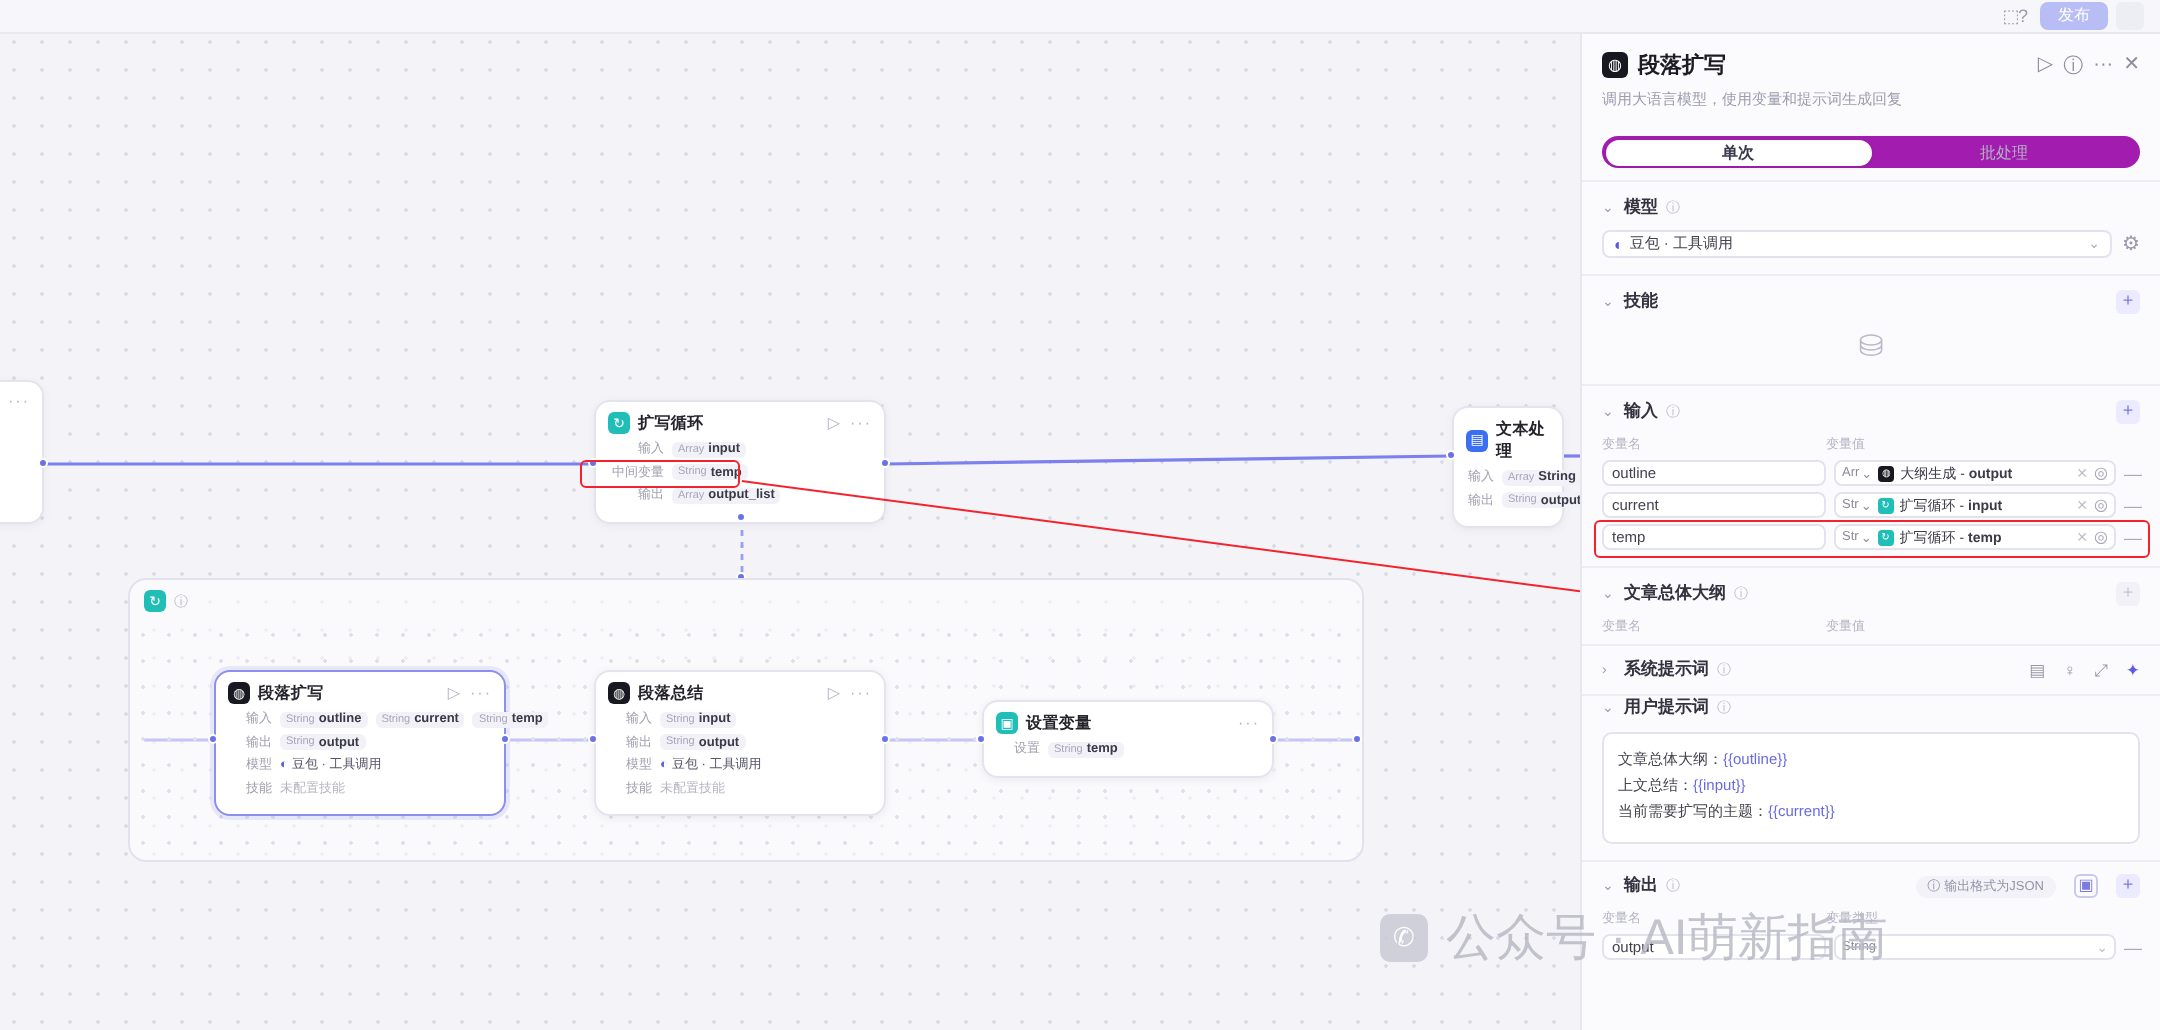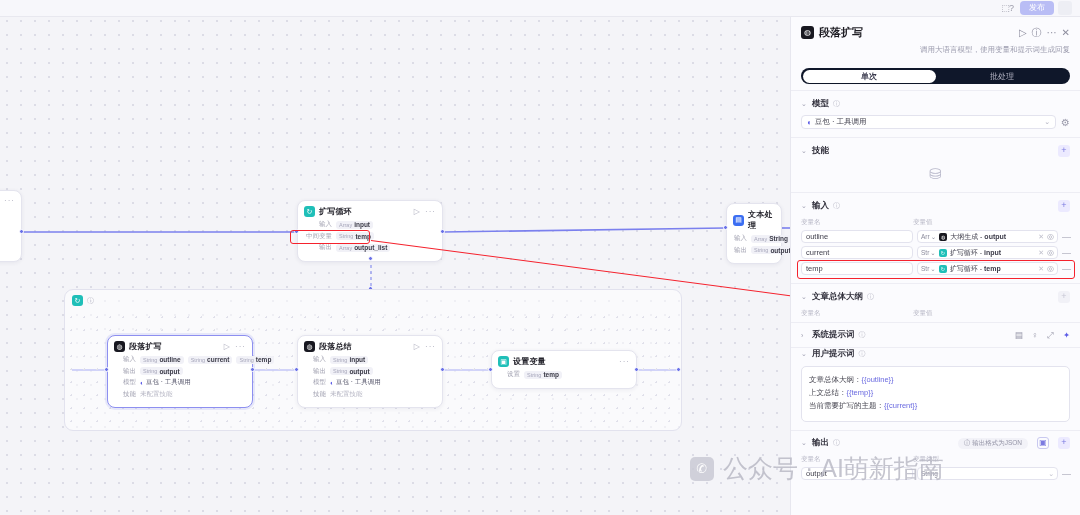--- a/index.html
+++ b/index.html
@@ -79,23 +79,23 @@
   #panel {
     position:absolute; right:0; top:17px; width:290px; height:498px;
     background:#fbfbfe; border-left:1px solid #e7e7ef; overflow:hidden;
   }
   #p-head { padding:8px 10px 6px 10px; }
   .p-title-row { display:flex; align-items:center; gap:5px; }
   #p-ico { width:13px;height:13px;border-radius:3px;background:#181820;
            display:flex;align-items:center;justify-content:center;}
   #p-ttl { font-size:11px; font-weight:bold; flex:1; }
   .p-hico { color:#8d8d9e; font-size:10px; cursor:default; }
-  #p-desc { font-size:7.5px; color:#9c9cae; margin-top:5px;text-align:right; }
+  #p-desc { font-size:7.5px; color:#9c9cae; margin-top:5px; }
   #p-seg {
-    margin:7px 10px 0 10px; height:16px; background:#0f172a; border-radius:8px;
+    margin:7px 10px 0 10px; height:16px; background:#a21caf; border-radius:8px;
     display:flex; padding:1.5px;
   }
   .seg { flex:1; border-radius:7px; font-size:8px; text-align:center; line-height:13px; color:#b2b2c2;}
   .seg.on { background:#fff; color:#3a3a4d; font-weight:bold; box-shadow:0 1px 2px rgba(0,0,0,.06);}
 
   .sect { border-top:1px solid #ededf4; padding:7px 10px 8px 10px; }
   .sect-hd { display:flex; align-items:center; gap:4px; }
   .caret { color:#9e9eb0; font-size:7px; width:7px;}
   .sect-ttl { font-size:8.5px; font-weight:bold; color:#33323e; }
   .info { color:#bcbcc9; font-size:7px; }
@@ -519,21 +519,21 @@
   </div>
 
   <div class="sect" style="padding-top:0;">
     <div class="sect-hd">
       <span class="caret">⌄</span>
       <span class="sect-ttl">用户提示词</span>
       <span class="info">ⓘ</span>
     </div>
     <div class="prompt-box">
       <div><span>文章总体大纲：</span><span class="vr">{{outline}}</span></div>
-      <div><span>上文总结：</span><span class="vr">{{temp}}</span></div>
+      <div><span>上文总结：</span><span class="vr">{{input}}</span></div>
       <div><span>当前需要扩写的主题：</span><span class="vr">{{current}}</span></div>
     </div>
   </div>
 
   <div class="sect" style="padding-top:6px;">
     <div class="sect-hd">
       <span class="caret">⌄</span>
       <span class="sect-ttl">输出</span>
       <span class="info">ⓘ</span>
       <span class="spacer"></span>

